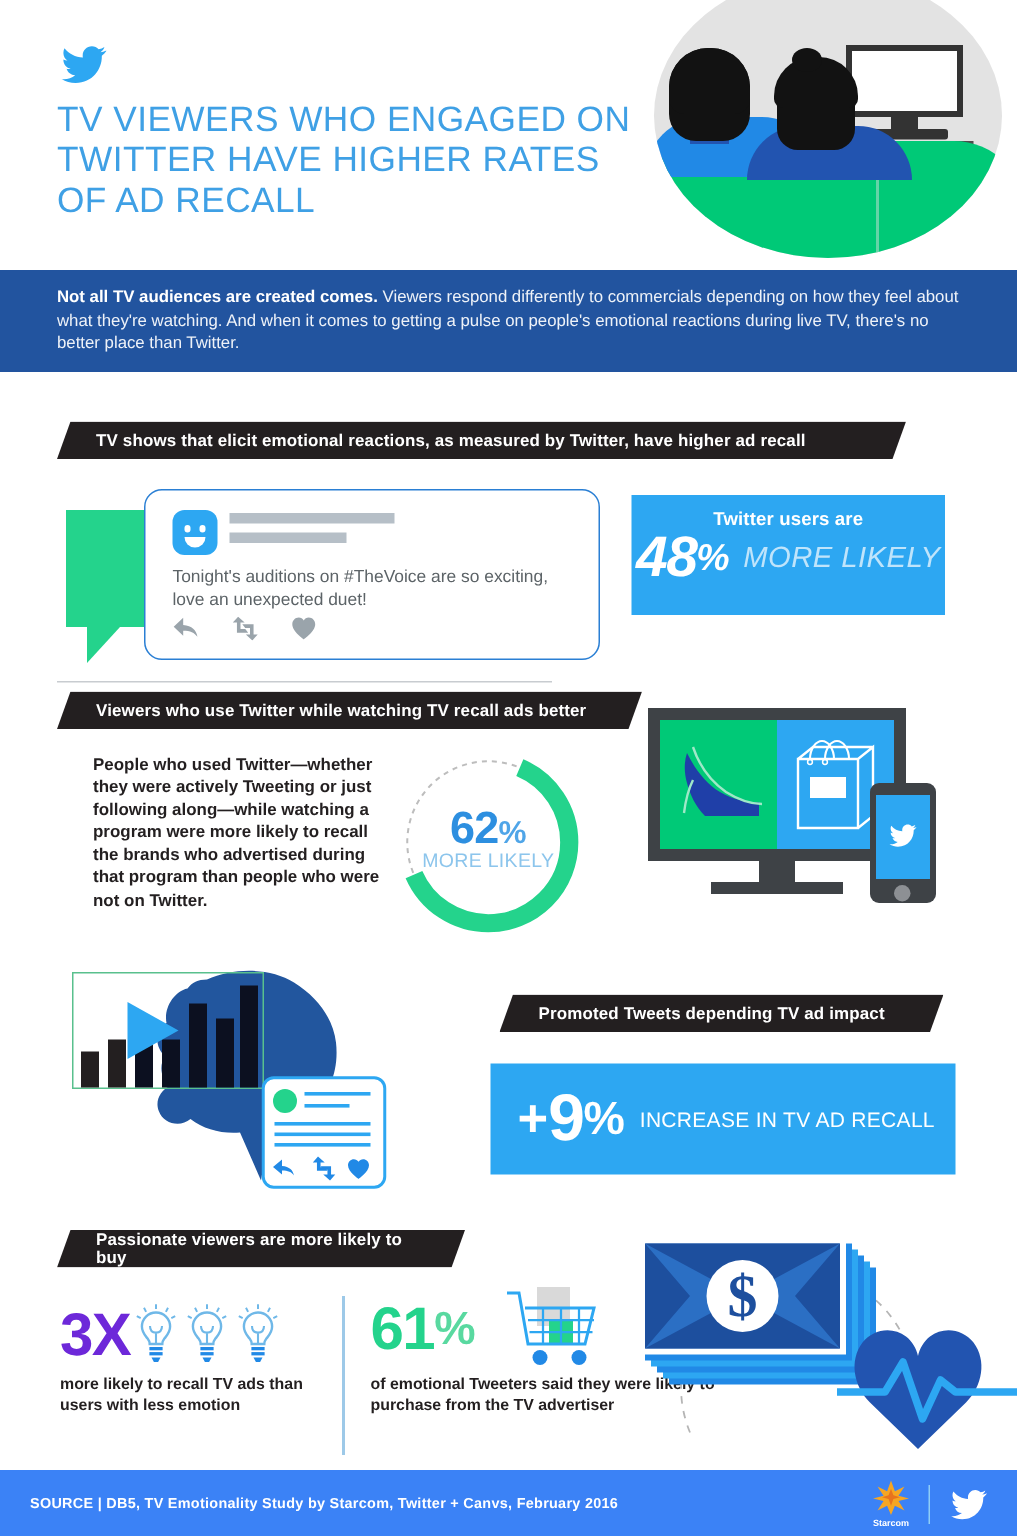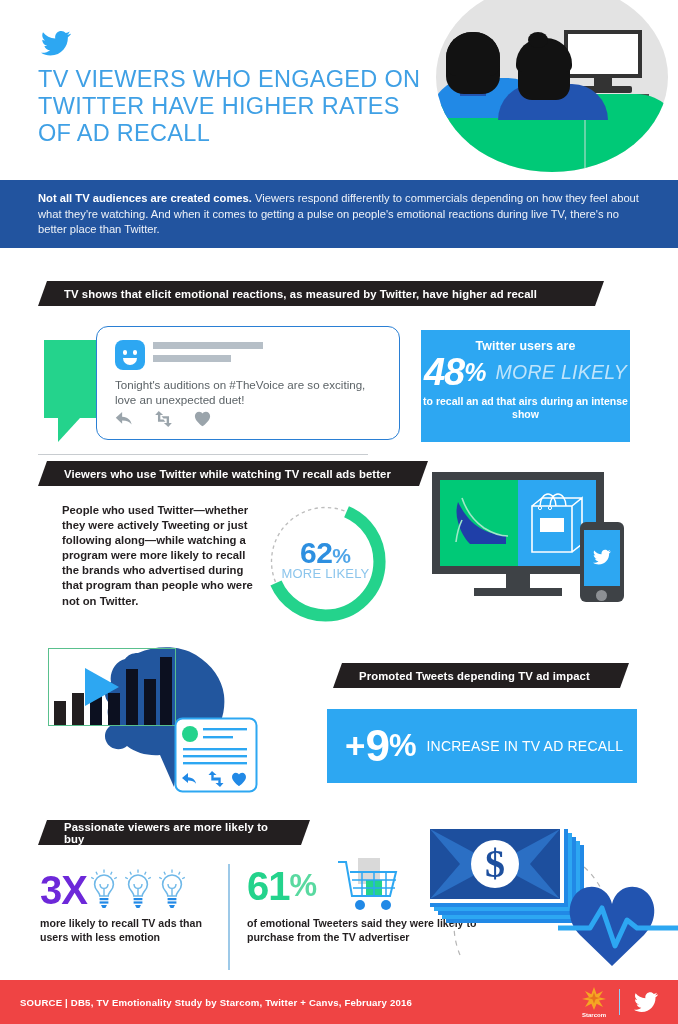--- a/index.html
+++ b/index.html
@@ -87,21 +87,21 @@
   .tw-name { position:absolute; left:56px; top:15px; width:110px; height:7px; background:#b6bfc7; }
   .tw-handle { position:absolute; left:56px; top:28px; width:78px; height:7px; background:#b6bfc7; }
   .tw-body {
     position:absolute; left:18px; top:50px; width:268px;
     font-size:11.6px; line-height:15px; color:#5c6367;
   }
   .tw-actions { position:absolute; left:18px; top:84px; display:flex; gap:20px; }
   .tw-actions svg { fill:#9aa4ab; }
 
   .stat-48 {
-    position:absolute; left:421px; top:330px; width:209px; height:112px;
+    position:absolute; left:421px; top:330px; width:209px; height:80px;
     background:#2DA7F2; color:#fff; text-align:center; padding-top:9px;
   }
   .stat-48 .top { font-size:12.4px; font-weight:bold; letter-spacing:.1px; }
   .stat-48 .mid { display:flex; align-items:center; justify-content:center; margin-top:1px;font-style:italic; }
   .stat-48 .num { font-size:38px; font-weight:bold; line-height:36px; letter-spacing:-1px; }
   .stat-48 .pct { font-size:25px; font-weight:bold; line-height:36px; margin-left:0px; }
   .stat-48 .ml { font-size:19.5px; line-height:19px; text-align:left; margin-left:9px; color:#BFE4FB; letter-spacing:.3px; }
   .stat-48 .sub { font-size:10.5px; font-weight:bold; line-height:13px; margin-top:5px; }
 
   .hr-line { position:absolute; background:#c8ccd0; height:1px; }
@@ -151,21 +151,21 @@
   .stat61 .n { font-size:40px; font-weight:bold; color:#24D38C; line-height:40px; letter-spacing:-1px; }
   .stat61 .p { font-size:31px; font-weight:bold; color:#59D9A0; line-height:40px; }
   .cart { position:absolute; left:336px; top:856px; width:68px; height:62px; }
   .cap2 { position:absolute; left:247px; top:916px; width:230px; font-size:10.6px; line-height:14px; font-weight:bold; color:#231F20; }
 
   .money-wrap { position:absolute; left:420px; top:805px; width:258px; height:180px; }
 
   
   .footer {
     position:absolute; left:0; bottom:0; width:678px; height:44px;
-    background:#ef4444; display:flex; align-items:center;
+    background:#3b82f6; display:flex; align-items:center;
   }
   .footer-text { font-size:9.6px; font-weight:bold; color:#ffffff; margin-left:20px; letter-spacing:.2px; }
   .footer-logos { position:absolute; right:18px; top:6px; display:flex; align-items:center; gap:12px; }
   .starcom { text-align:center; }
   .starcom .nm { font-size:6px; color:#fff; font-weight:bold; margin-top:-2px; }
   .vdiv { width:1px; height:26px; background:#8ecdf6; }
 </style>
 </head>
 <body>
 
@@ -232,21 +232,20 @@
     </div>
   </div>
 
   <div class="stat-48">
     <div class="top">Twitter users are</div>
     <div class="mid">
       <span class="num">48</span>
       <span class="pct">%</span>
       <span class="ml">MORE LIKELY</span>
     </div>
-    <div class="sub">to recall an ad that airs during an intense show</div>
   </div>
 
   <div class="hr-line" style="left:38px; top:454px; width:330px;"></div>
 
   <div class="banner" style="left:38px; top:461px; width:390px;">Viewers who use Twitter while watching TV recall ads better</div>
 
   <div class="sec2-text">People who used Twitter—whether they were actively Tweeting or just following along—while watching a program were more likely to recall the brands who advertised during that program than people who were not on Twitter.</div>
 
   <svg class="donut" viewBox="0 0 100 100">
     <circle cx="50" cy="50" r="40" fill="none" stroke="#bdbdbd" stroke-width="1" stroke-dasharray="2.5 2.5"></circle>

